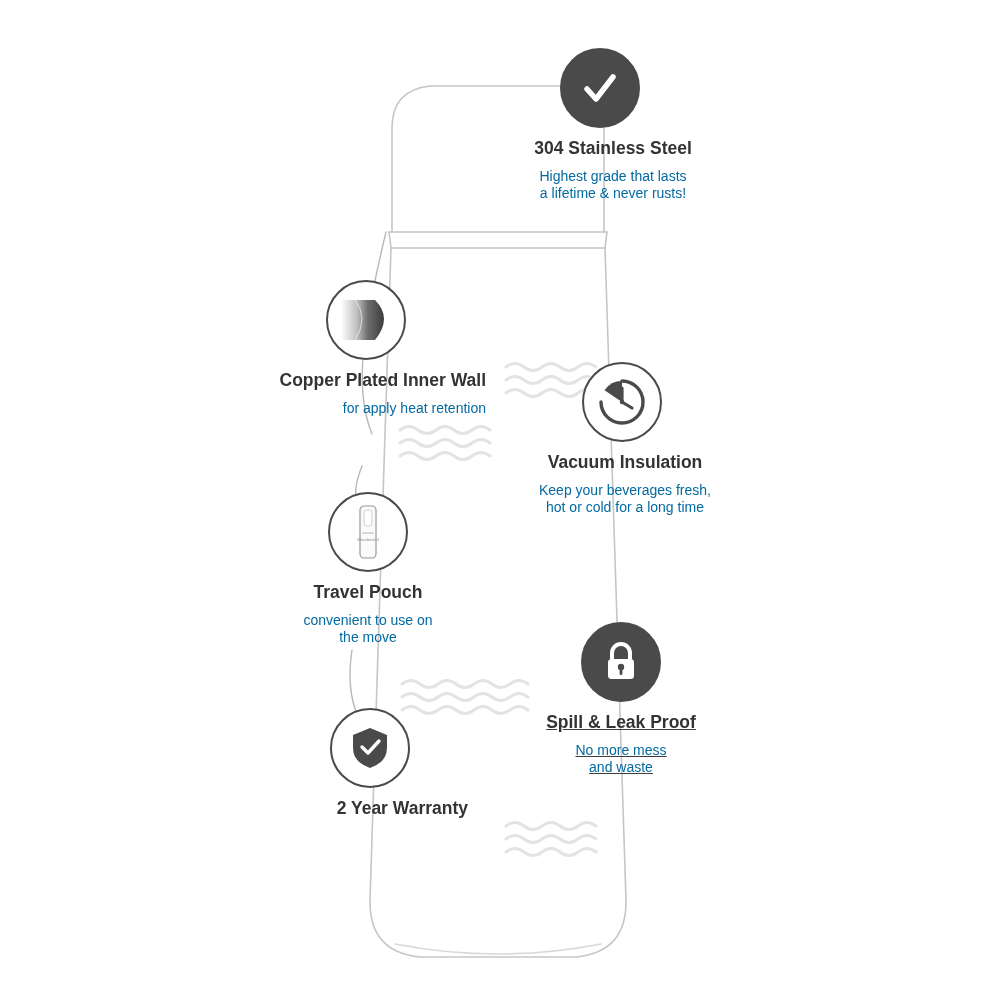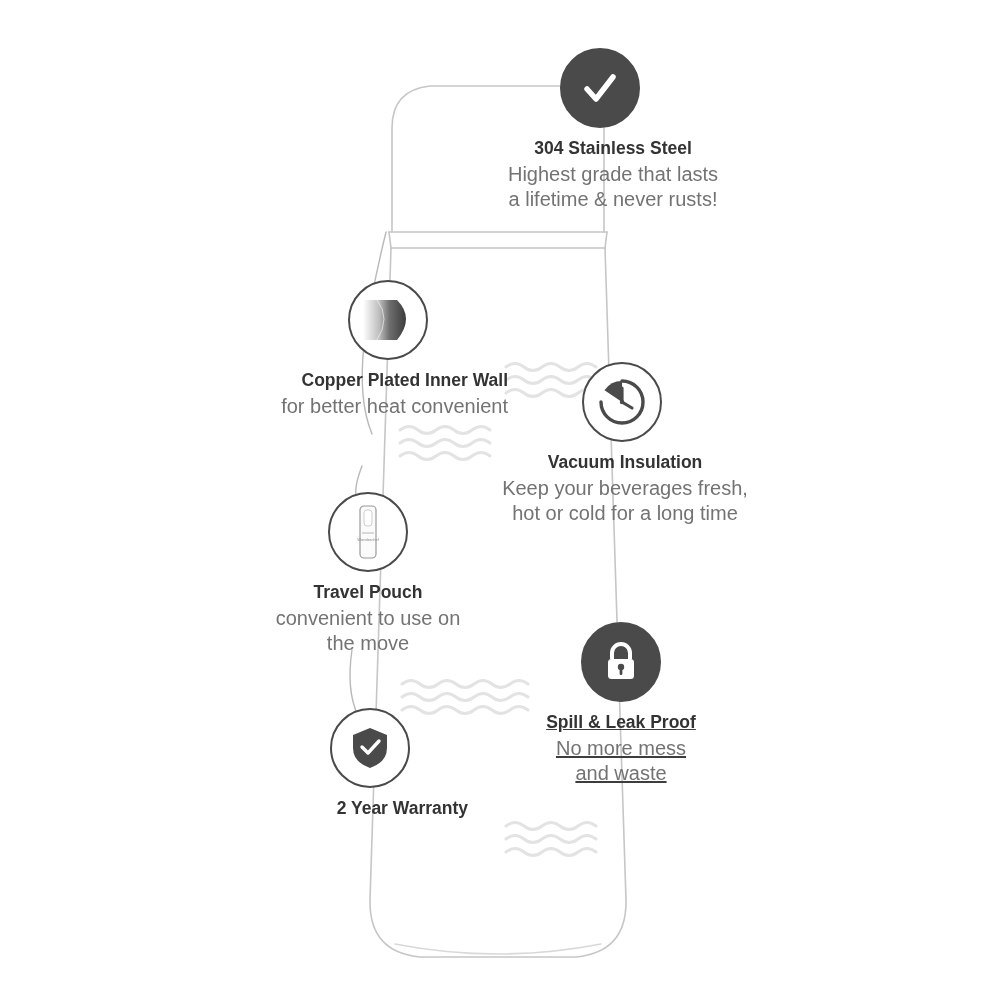--- a/index.html
+++ b/index.html
@@ -61,34 +61,34 @@
     margin-top: 10px;
     line-height: 1.22;
   }
   .caption .title {
     font-weight: bold;
     font-size: 17.5px;
     color: #333333;
     white-space: nowrap;
   }
   .caption .desc {
-    font-size: 20px;
-    color: #737373;
-    margin-top: 3px;
+    font-size: 14px;
+    color: #0369a1;
+    margin-top: 9px;
     white-space: pre-line;
   }
 
   
   .al-right { text-align: right; }
   .al-center{ text-align: center; }
   .row-badge-left  { display: flex; justify-content: flex-start; }
 
   
   #f-steel      { left: 498px; top: 48px;  width: 230px; }
-  #f-copper     { left: 262px; top: 280px; width: 246px; }
+  #f-copper     { left: 240px; top: 280px; width: 246px; }
   #f-vacuum     { left: 500px; top: 362px; width: 250px; }
   #f-pouch      { left: 268px; top: 492px; width: 200px; }
   #f-spill      { left: 535px; top: 622px; width: 172px; text-decoration: underline; }
   #f-warranty   { left: 272px; top: 708px; width: 196px; text-align: right; }
 
   #f-steel .badge   { margin-left: 62px; }
   #f-copper .badge  { margin-left: 86px; }
   #f-vacuum .badge  { margin-left: 82px; }
   #f-pouch .badge   { margin-left: 60px; }
   #f-spill .badge   { margin-left: 46px; }
@@ -177,21 +177,21 @@
               <stop offset="100%" stop-color="#3c3c3c"></stop>
             </linearGradient>
           </defs>
           <path d="M6 6 L40 6 Q58 24 40 46 L6 46 Z" fill="url(#cwg)"></path>
           <path d="M20 6 Q34 24 20 46" fill="none" stroke="#ffffff" stroke-width="1" opacity="0.6"></path>
         </svg>
       </div>
     </div>
     <div class="caption">
       <div class="title">Copper Plated Inner Wall</div>
-      <div class="desc">for better heat convenient</div>
+      <div class="desc">for apply heat retention</div>
     </div>
   </div>
 
   <div class="feature al-center" id="f-vacuum">
     <div class="row-badge-left">
       <div class="badge">
         <svg width="52" height="52" viewBox="0 0 52 52" aria-hidden="true">
           <path d="M26 5 A21 21 0 1 1 5 26" fill="none" stroke="#4a4a4a" stroke-width="3.4" stroke-linecap="round"></path>
           <path d="M26 5 A21 21 0 0 0 8.5 14.2 L26 26 Z" fill="#4a4a4a"></path>
           <path d="M26 26 L26 12" fill="none" stroke="#4a4a4a" stroke-width="3.2" stroke-linecap="round"></path>

